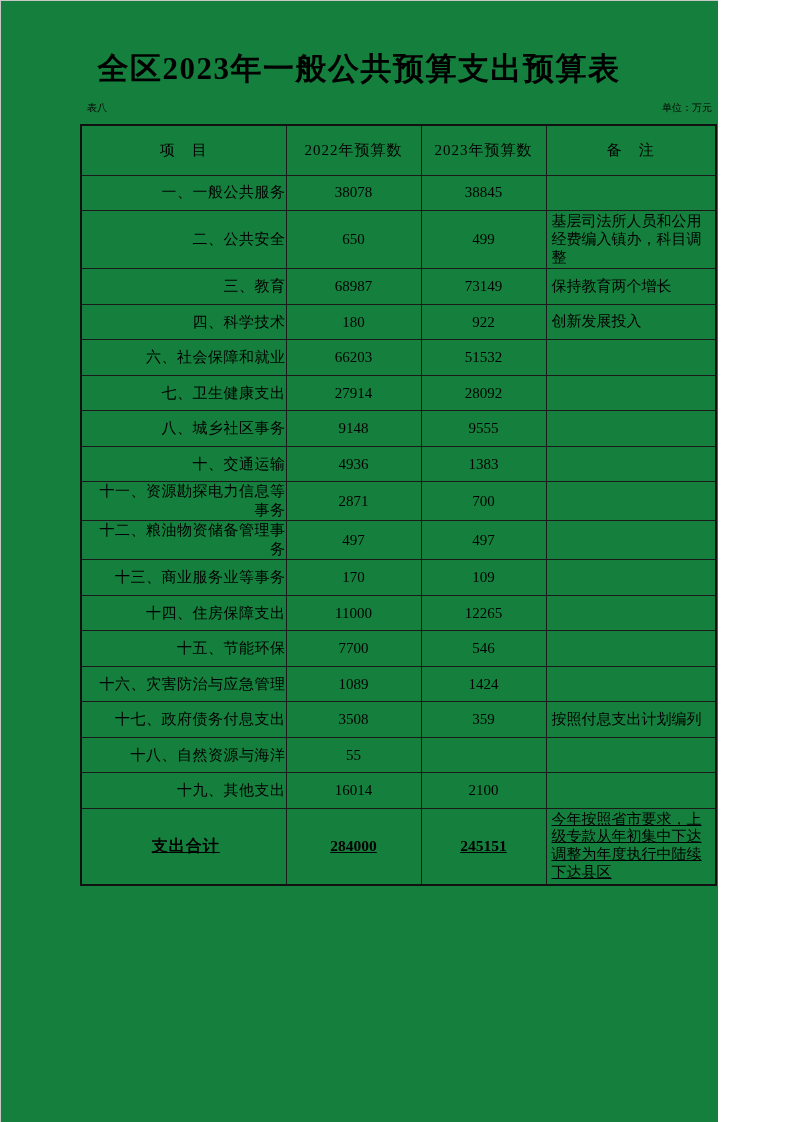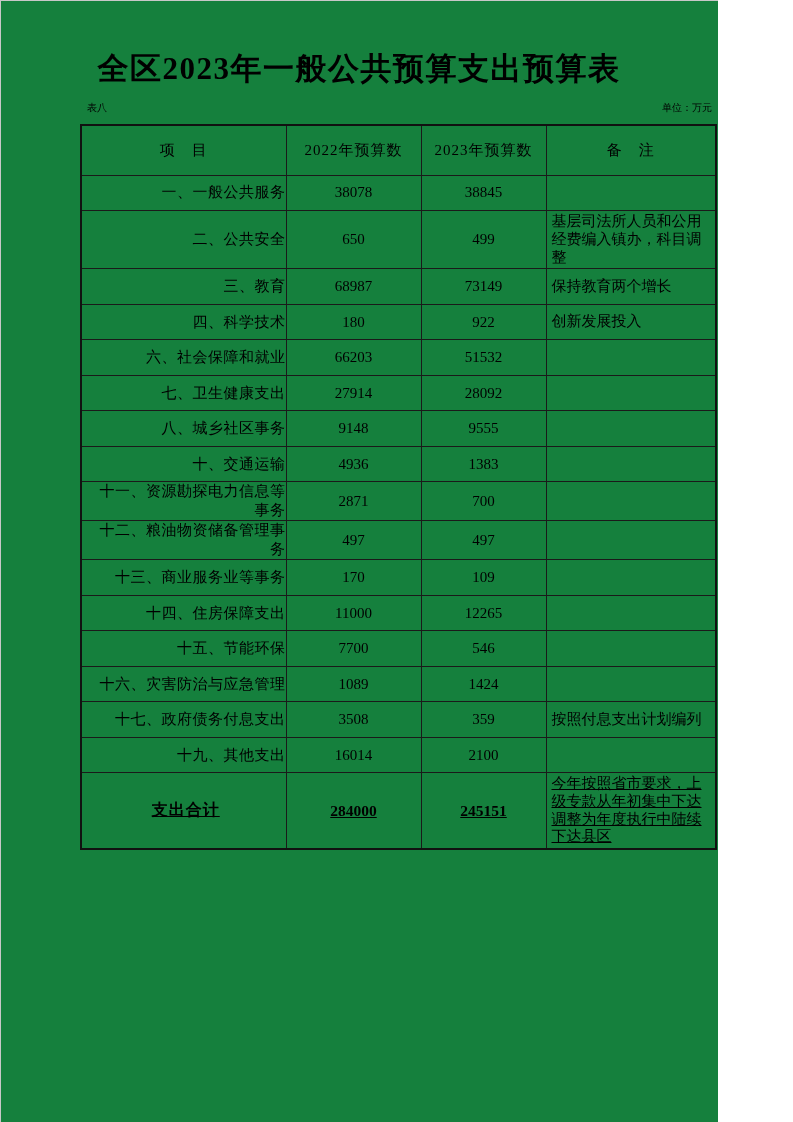--- a/index.html
+++ b/index.html
@@ -183,20 +183,26 @@
         <td class="num">1424</td>
         <td class="remark"></td>
       </tr>
       <tr class="data-row">
         <td class="item">十七、政府债务付息支出</td>
         <td class="num">3508</td>
         <td class="num">359</td>
         <td class="remark">按照付息支出计划编列</td>
       </tr>
       <tr class="data-row">
+        <td class="item">十八、自然资源与海洋</td>
+        <td class="num">55</td>
+        <td class="num"></td>
+        <td class="remark"></td>
+      </tr>
+      <tr class="data-row">
         <td class="item">十九、其他支出</td>
         <td class="num">16014</td>
         <td class="num">2100</td>
         <td class="remark"></td>
       </tr>
 
       <tr class="total-row">
         <td class="item">支出合计</td>
         <td class="num">284000</td>
         <td class="num">245151</td>

